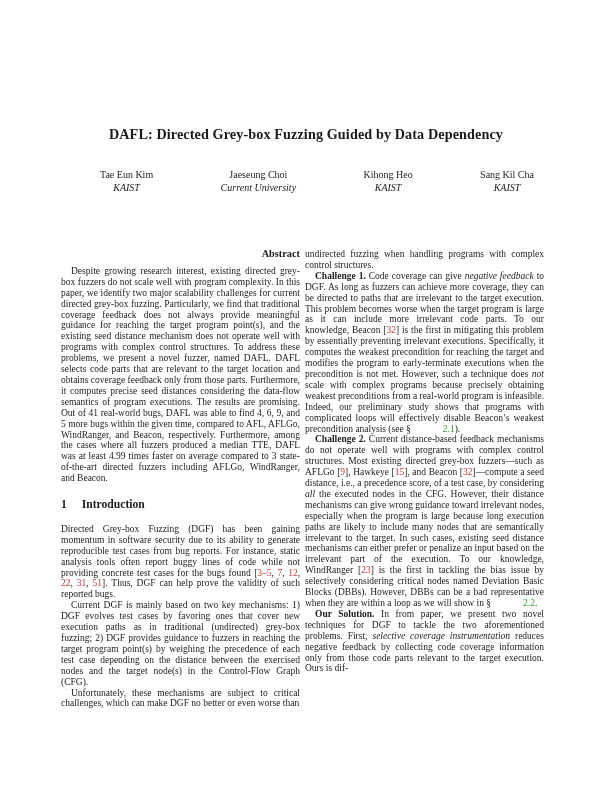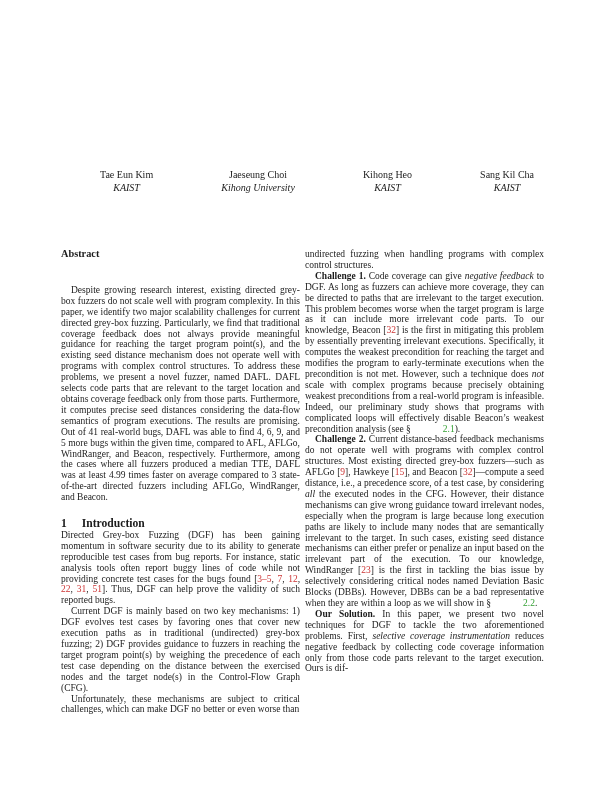--- a/index.html
+++ b/index.html
@@ -42,52 +42,54 @@
     position: absolute;
     top: 249px;
     width: 239px;
     font-size: 9.5px;
     line-height: 10.9px;
     text-align: justify;
   }
   .col-left  { left: 61px; }
   .col-right { left: 305px; }
   .abstract-heading {
-    text-align: left;
+    text-align: right;
     font-weight: bold;
     font-size: 10.3px;
-    margin-bottom: 25px;
+    margin-bottom: 6px;
   }
   .para { margin: 0; }
   .para.indent { text-indent: 10px; }
   .section-heading {
     font-weight: bold;
     font-size: 11.6px;
     margin-top: 16px;
+    margin-bottom: 13px;
   }
   .section-number { margin-right: 15px; }
   .b { font-weight: bold; }
   .i { font-style: italic; margin-top: 8px; }
   .cite { color: var(--cite); }
   .ref { color: var(--ref); padding-left: 32px; }
 </style>
 </head>
 <body>
 
 <div class="page">
 
+  <h1 class="paper-title">DAFL: Directed Grey-box Fuzzing Guided by Data Dependency</h1>
 
   <div class="authors">
     <div class="author">
       <div>Tae Eun Kim</div>
       <div class="affil">KAIST</div>
     </div>
     <div class="author">
       <div>Jaeseung Choi</div>
-      <div class="affil">Kihong University</div>
+      <div class="affil">Current University</div>
     </div>
     <div class="author">
       <div>Kihong Heo</div>
       <div class="affil">KAIST</div>
     </div>
     <div class="author">
       <div>Sang Kil Cha</div>
       <div class="affil">KAIST</div>
     </div>
   </div>
@@ -105,17 +107,17 @@
         <p class="para indent"><span>Current DGF is mainly based on two key mechanisms: 1) DGF evolves test cases by favoring ones that cover new execution paths as in traditional (undirected) grey-box fuzzing; 2) DGF provides guidance to fuzzers in reaching the target program point(s) by weighing the precedence of each test case depending on the distance between the exercised nodes and the target node(s) in the Control-Flow Graph (CFG).</span></p>
         <p class="para indent"><span>Unfortunately, these mechanisms are subject to critical challenges, which can make DGF no better or even worse than</span></p>
       </div>
   </div>
 
   <div class="col col-right">
     <div>
         <p class="para"><span>undirected fuzzing when handling programs with complex control structures.</span></p>
         <p class="para indent"><span class="b">Challenge 1.</span><span> Code coverage can give </span><span class="i">negative feedback</span><span> to DGF. As long as fuzzers can achieve more coverage, they can be directed to paths that are irrelevant to the target execution. This problem becomes worse when the target program is large as it can include more irrelevant code parts. To our knowledge, Beacon [</span><span class="cite">32</span><span>] is the first in mitigating this problem by essentially preventing irrelevant executions. Specifically, it computes the weakest precondition for reaching the target and modifies the program to early-terminate executions when the precondition is not met. However, such a technique does </span><span class="i">not</span><span> scale with complex programs because precisely obtaining weakest preconditions from a real-world program is infeasible. Indeed, our preliminary study shows that programs with complicated loops will effectively disable Beacon’s weakest precondition analysis (see §</span><span class="ref">2.1</span><span>).</span></p>
         <p class="para indent"><span class="b">Challenge 2.</span><span> Current distance-based feedback mechanisms do not operate well with programs with complex control structures. Most existing directed grey-box fuzzers—such as AFLGo [</span><span class="cite">9</span><span>], Hawkeye [</span><span class="cite">15</span><span>], and Beacon [</span><span class="cite">32</span><span>]—compute a seed distance, i.e., a precedence score, of a test case, by considering </span><span class="i">all</span><span> the executed nodes in the CFG. However, their distance mechanisms can give wrong guidance toward irrelevant nodes, especially when the program is large because long execution paths are likely to include many nodes that are semantically irrelevant to the target. In such cases, existing seed distance mechanisms can either prefer or penalize an input based on the irrelevant part of the execution. To our knowledge, WindRanger [</span><span class="cite">23</span><span>] is the first in tackling the bias issue by selectively considering critical nodes named Deviation Basic Blocks (DBBs). However, DBBs can be a bad representative when they are within a loop as we will show in §</span><span class="ref">2.2</span><span>.</span></p>
-        <p class="para indent"><span class="b">Our Solution.</span><span> In this paper, we present two novel techniques for DGF to tackle the two aforementioned problems. First, </span><span class="i">selective coverage instrumentation</span><span> reduces negative feedback by collecting code coverage information only from those code parts relevant to the target execution. Ours is dif-</span></p>
+        <p class="para indent"><span class="b">Our Solution.</span><span> In from paper, we present two novel techniques for DGF to tackle the two aforementioned problems. First, </span><span class="i">selective coverage instrumentation</span><span> reduces negative feedback by collecting code coverage information only from those code parts relevant to the target execution. Ours is dif-</span></p>
       </div>
   </div>
 
 </div>
 
 </body></html>

